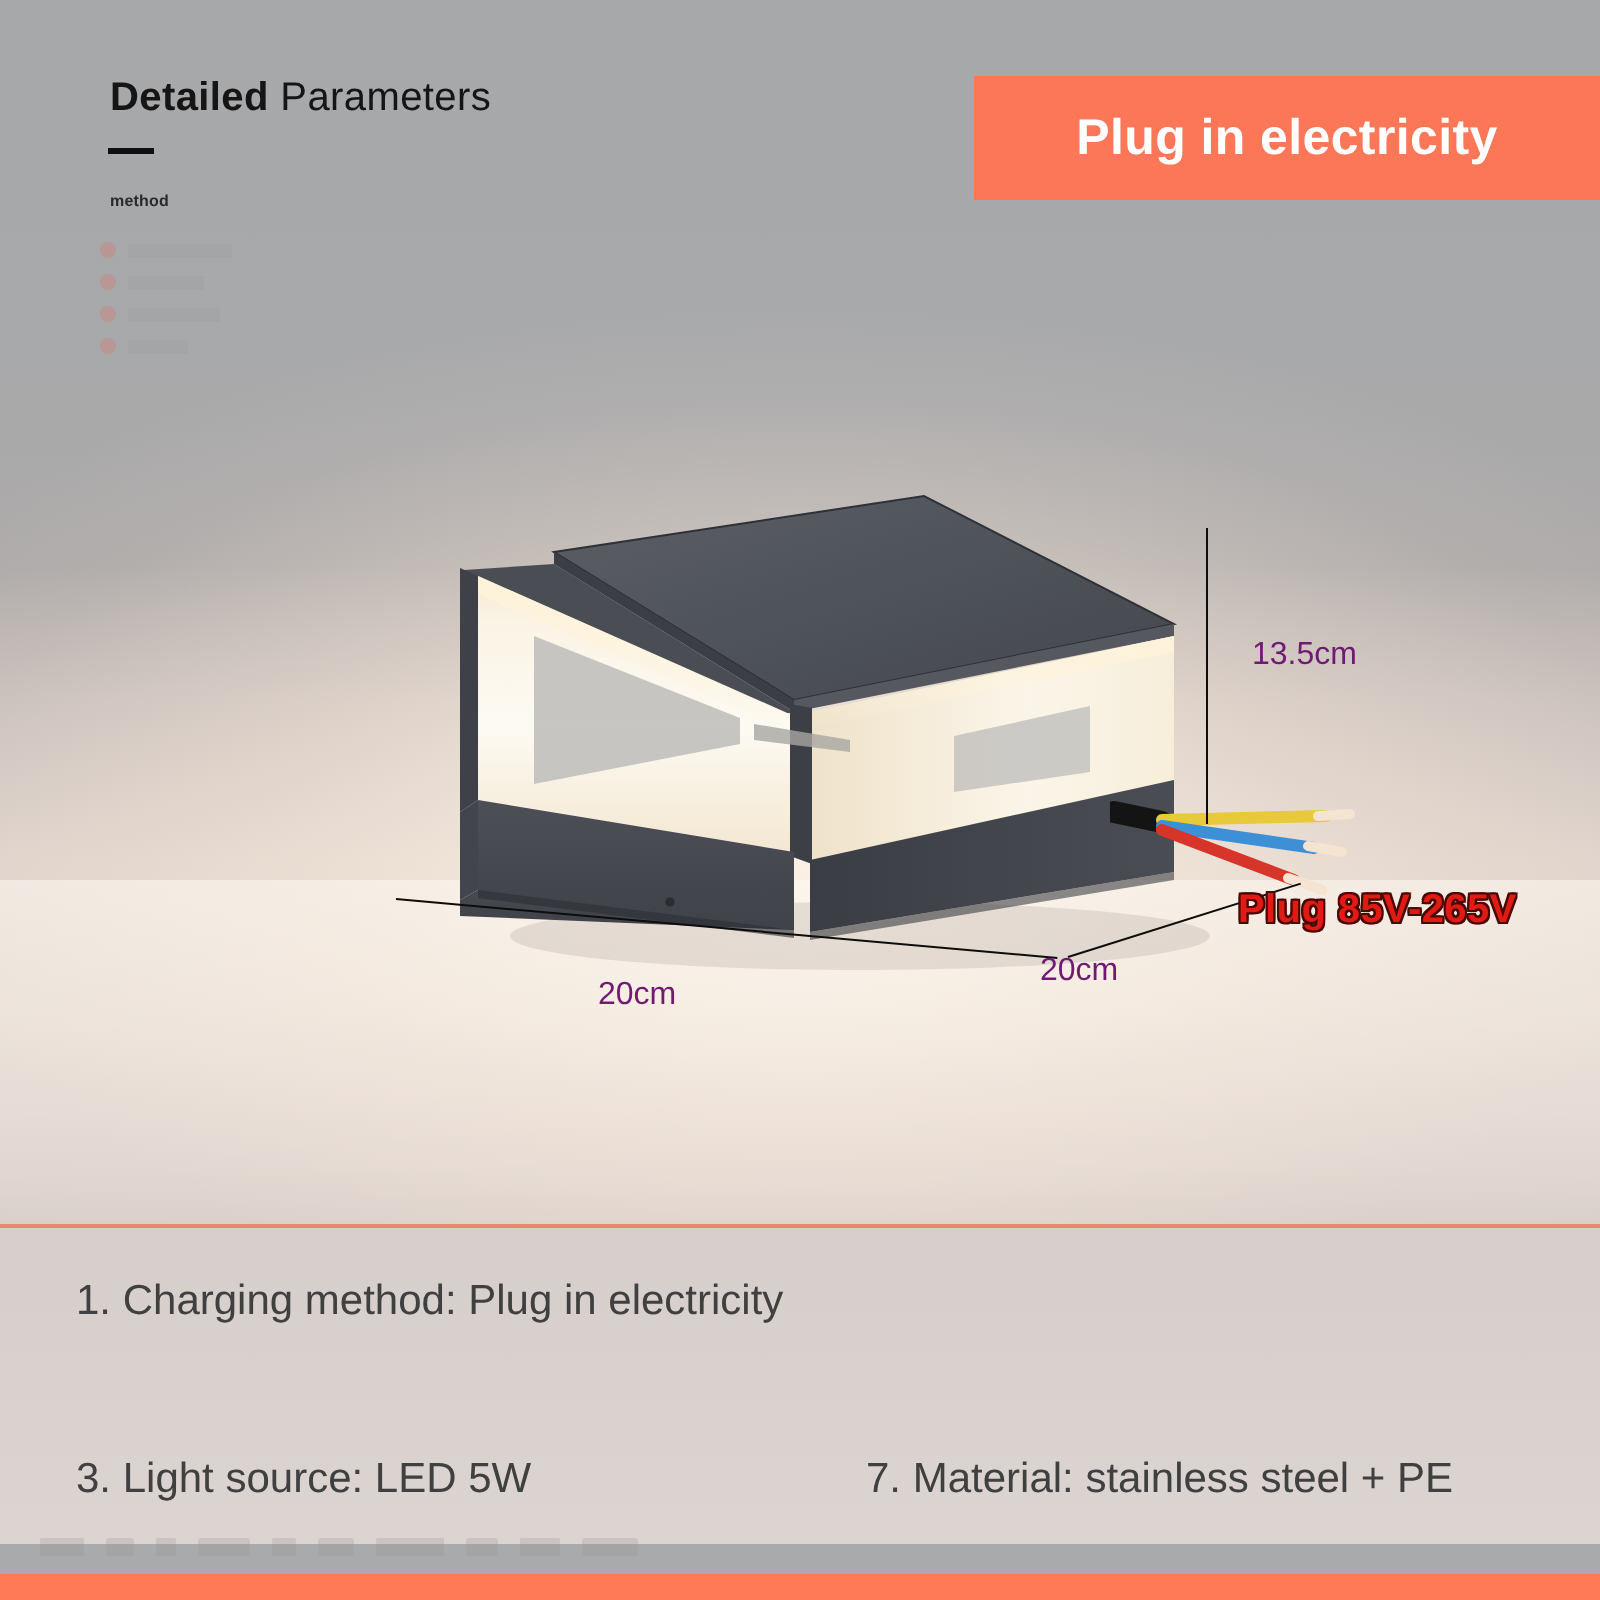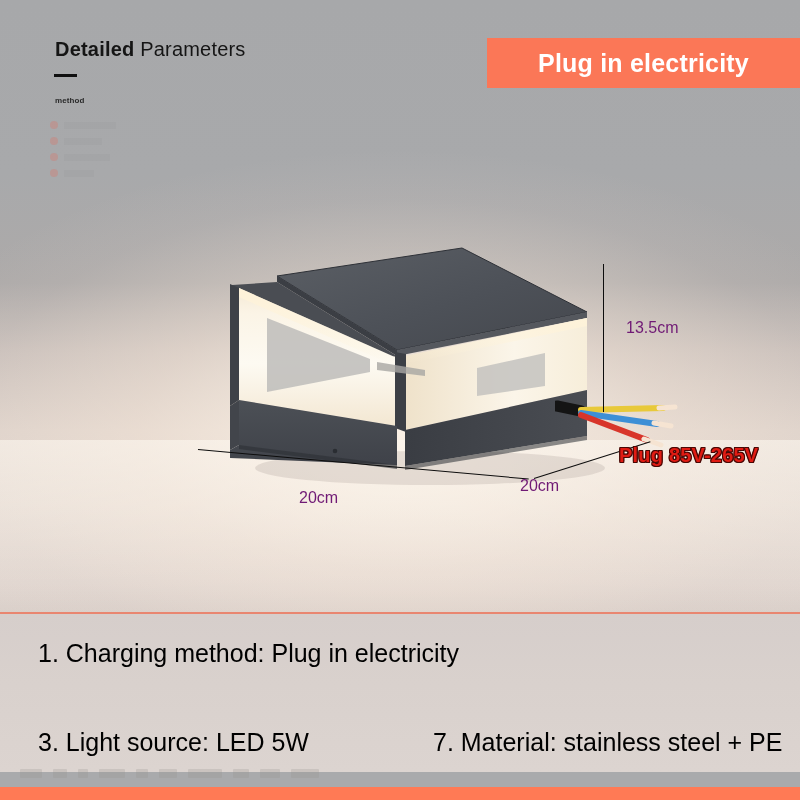--- a/index.html
+++ b/index.html
@@ -88,21 +88,21 @@
     position: absolute;
     left: 14px; top: 4px;
     height: 7px;
     background: rgba(150,152,155,0.22);
   }
 
   
   .banner {
     position: absolute;
     left: 487px; top: 38px;
-    width: 313px; height: 50px;
+    width: 313px; height: 62px;
     background: #fb7757;
     display: flex;
     align-items: center;
     justify-content: center;
   }
   .banner-label {
     color: #ffffff;
     font-size: 25px;
     font-weight: 700;
     letter-spacing: .2px;
@@ -177,22 +177,22 @@
     background: #e98670;
   }
   .spec-panel {
     position: absolute;
     left: 0; top: 614px;
     width: 800px; height: 158px;
     background: linear-gradient(to bottom, #d6cecb 0%, #d9d1cd 45%, #dcd4d0 100%);
   }
   .spec-line {
     position: absolute;
-    font-size: 25px;
-    color: #000000;
+    font-size: 21px;
+    color: #404040;
     white-space: nowrap;
   }
   .spec-1 { left: 38px; top: 639px; }
   .spec-2 { left: 38px; top: 682px; }
   .spec-3 { left: 38px; top: 728px; }
   .spec-4 { left: 433px; top: 728px; }
 
   
   .ghost-strip {
     position: absolute;

